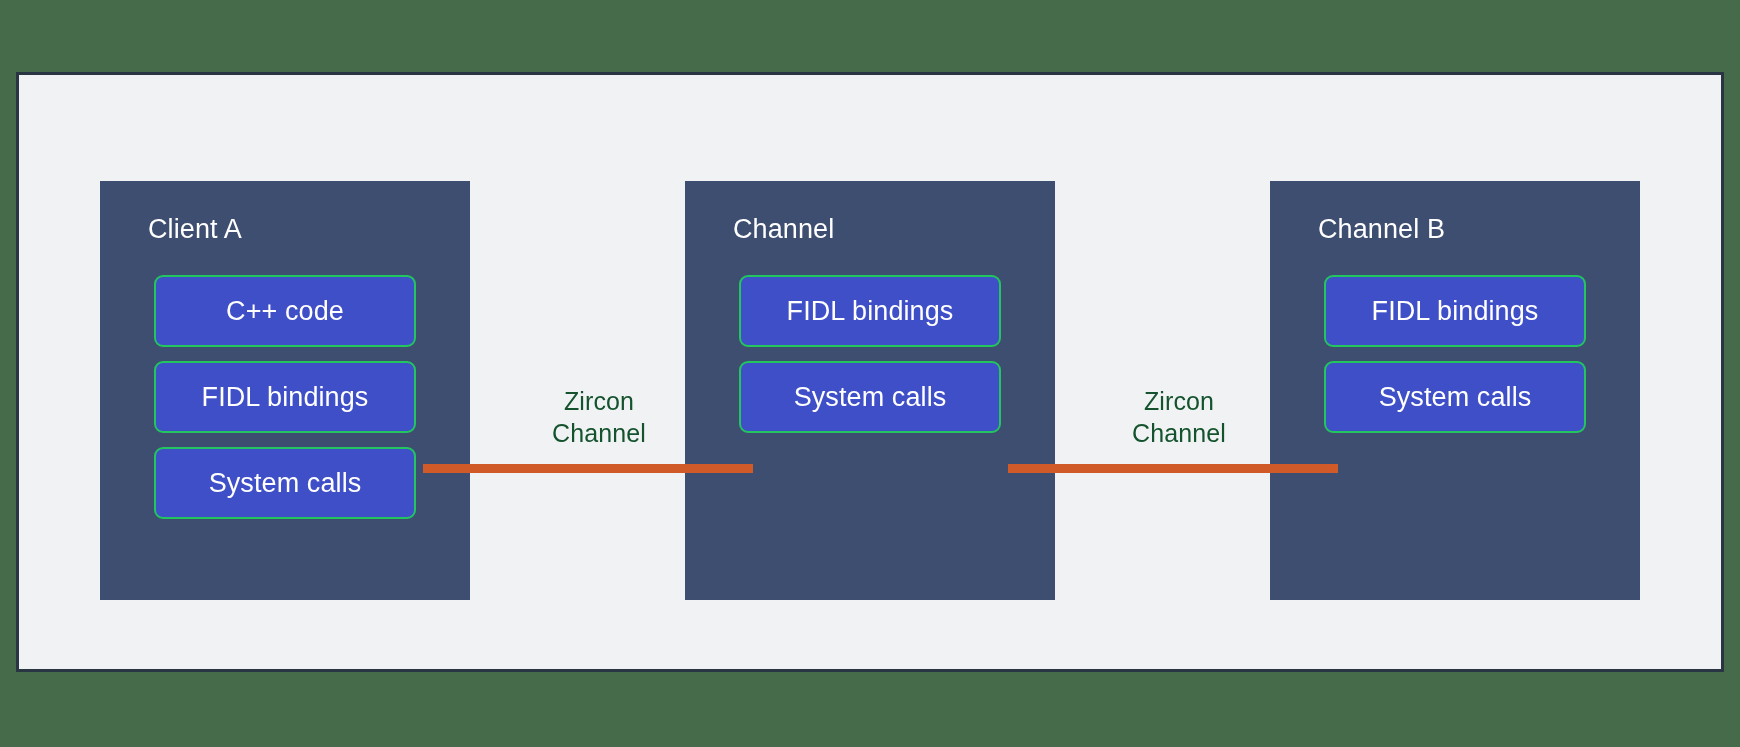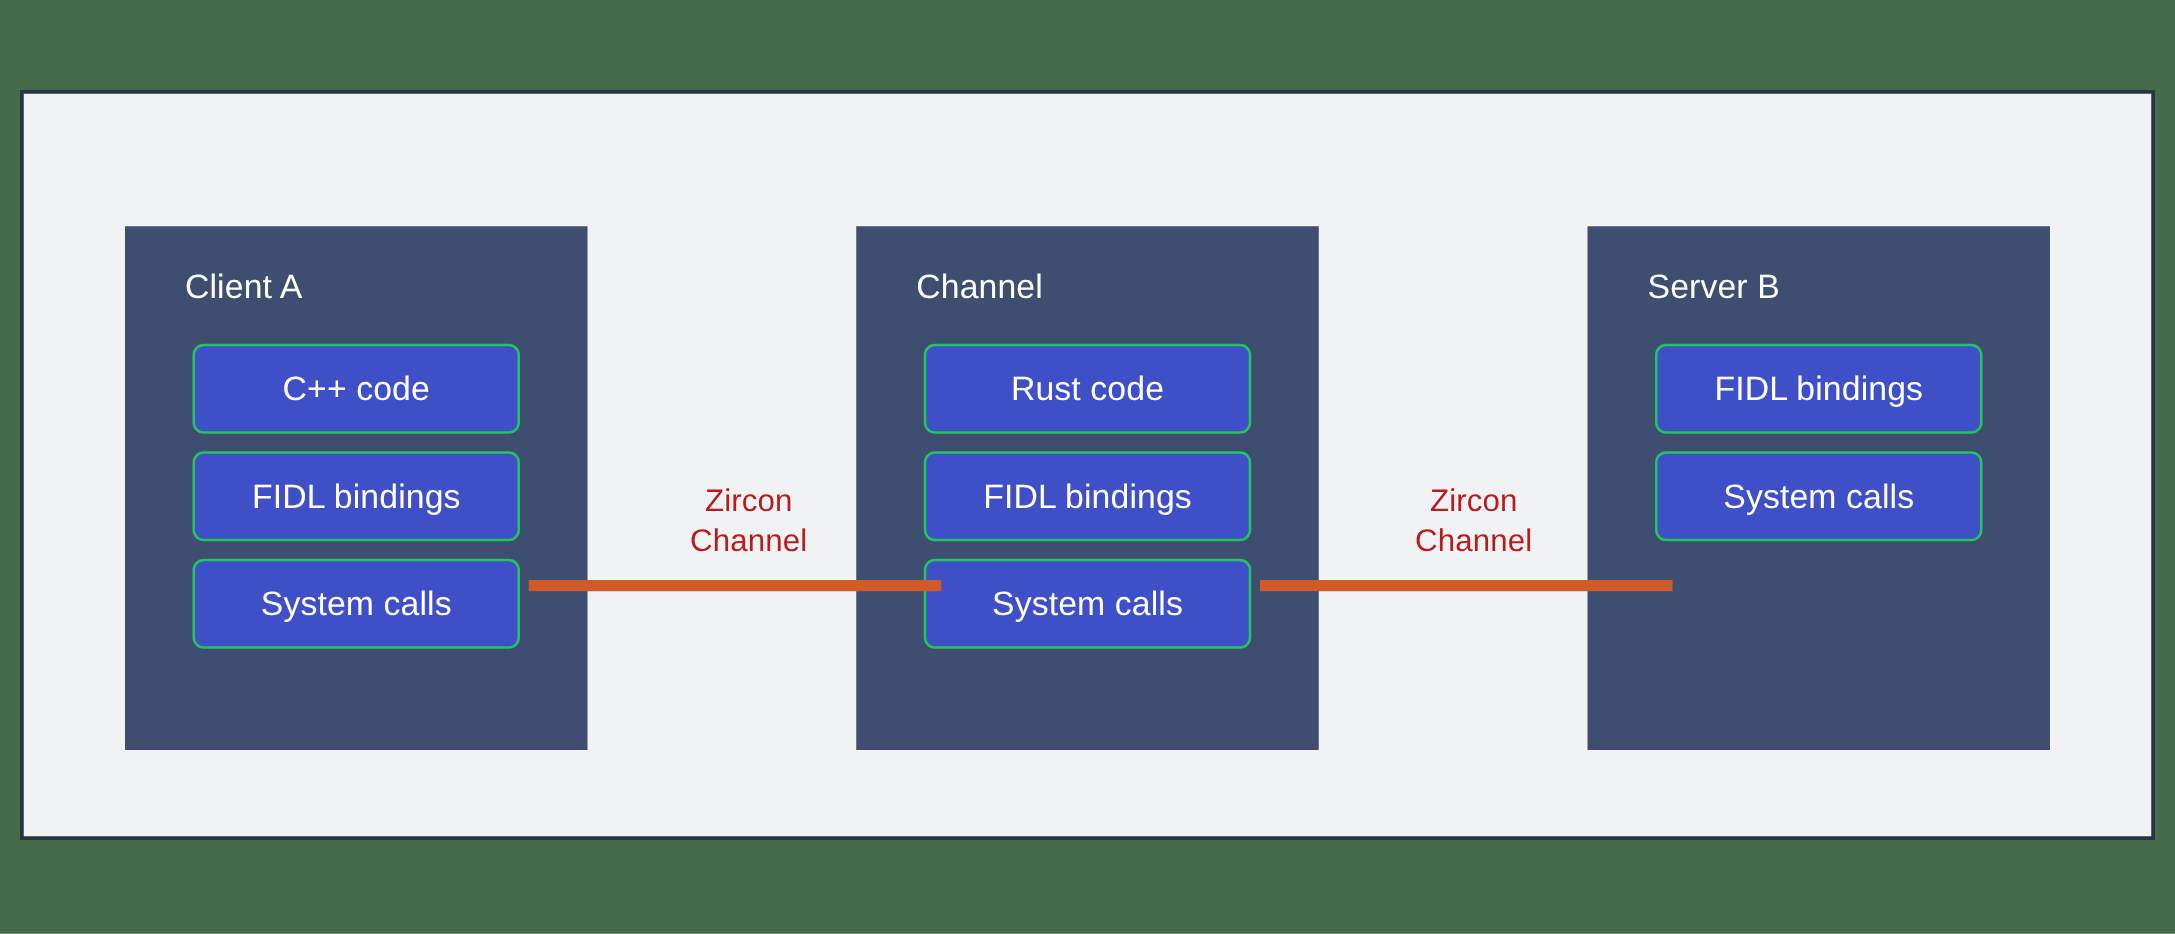--- a/index.html
+++ b/index.html
@@ -74,21 +74,21 @@
   }
   #channel-line-left  { left:404px;  width:330px; }
   #channel-line-right { left:989px;  width:330px; }
 
   
   .channel-label {
     position:absolute;
     top:310px;
     width:200px;
     text-align:center;
-    color:#b91c1c;
+    color:#14532d;
     font-size:25px;
     line-height:32px;
     letter-spacing:0.1px;
   }
   #channel-label-left  { left:480px; }
   #channel-label-right { left:1060px; }
   .channel-label .label-line { display:block; }
 </style>
 </head>
 <body>
@@ -100,28 +100,27 @@
     <div class="layer-stack">
       <div class="layer-box">C++ code</div>
       <div class="layer-box">FIDL bindings</div>
       <div class="layer-box">System calls</div>
     </div>
   </div>
 
   <div id="panel-server" class="node-panel">
     <div class="panel-title">Channel</div>
     <div class="layer-stack">
-      <div class="layer-box">Rust code</div>
       <div class="layer-box">FIDL bindings</div>
       <div class="layer-box">System calls</div>
     </div>
   </div>
 
   <div id="panel-client-b" class="node-panel">
-    <div class="panel-title">Server B</div>
+    <div class="panel-title">Channel B</div>
     <div class="layer-stack">
       <div class="layer-box">FIDL bindings</div>
       <div class="layer-box">System calls</div>
     </div>
   </div>
 
   <div id="channel-line-left" class="channel-line"></div>
   <div id="channel-line-right" class="channel-line"></div>
 
   <div id="channel-label-left" class="channel-label">

